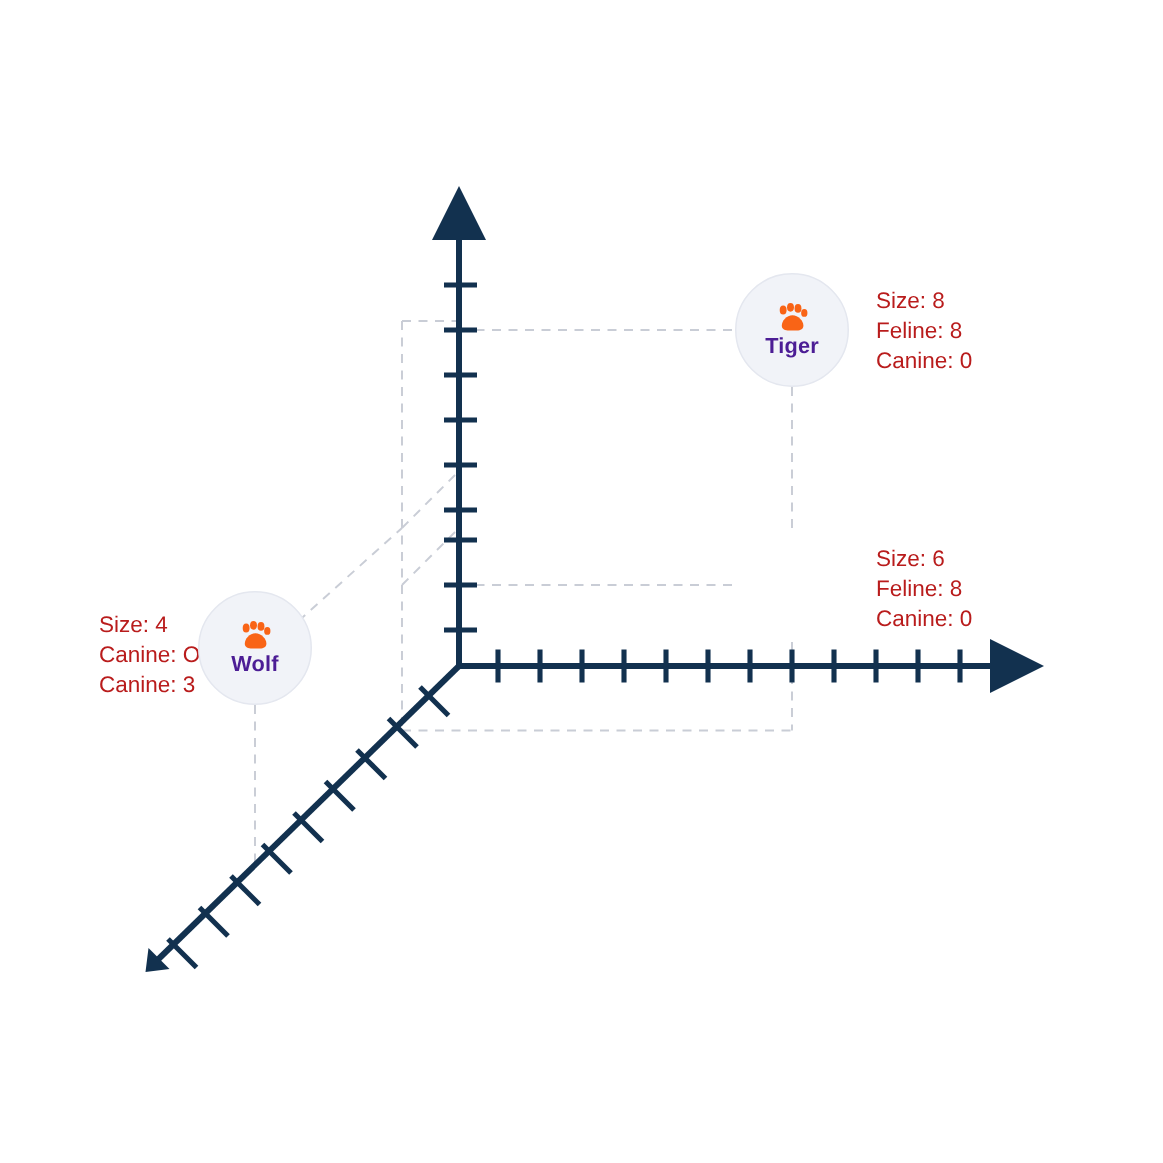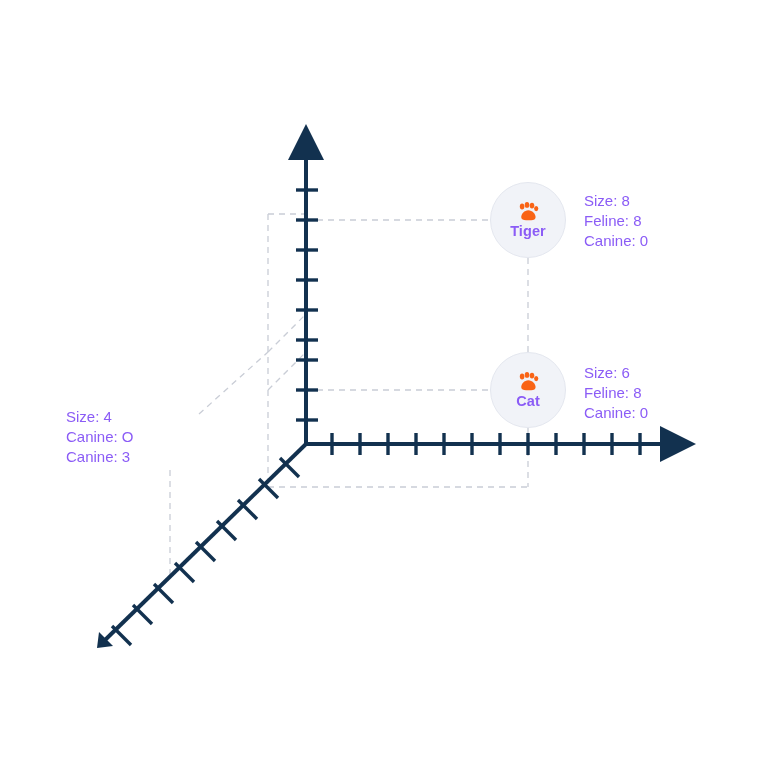--- a/index.html
+++ b/index.html
@@ -45,31 +45,31 @@
     z-index: 5;
   }
   .node-icon {
     display: block;
     line-height: 0;
     margin-bottom: 3px;
   }
   .node-label {
     font-size: 14.5px;
     font-weight: bold;
-    color: #8b5cf6;
+    color: #4c1d95;
     letter-spacing: 0.1px;
     line-height: 1;
   }
 
   
   .attrs {
     position: absolute;
     font-size: 15px;
     line-height: 20.2px;
-    color: #8b5cf6;
+    color: #b91c1c;
     white-space: nowrap;
     z-index: 4;
   }
   .attrs.right { text-align: left; }
   .attrs.left  { text-align: left; margin-left: 24px; }
   .attrs div { white-space: pre; }
 </style>
 </head>
 <body>
 
@@ -172,37 +172,37 @@
       </svg>
     </span>
     <span class="node-label">Tiger</span>
   </div>
   <div class="attrs right" style="left:584px; top:191px;">
     <div>Size: 8</div>
     <div>Feline: 8</div>
     <div>Canine: 0</div>
   </div>
 
-  <div class="node" style="left:528px; top:390px;">
+  <div class="attrs right" style="left:584px; top:363px;">
+    <div>Size: 6</div>
+    <div>Feline: 8</div>
+    <div>Canine: 0</div>
+  </div>
+
+  <div class="node" style="left:170px; top:432px;">
     <span class="node-icon">
       <svg width="22" height="19" viewBox="0 0 22 19">
         <ellipse cx="5.1" cy="4.6" rx="2.3" ry="3.0" fill="#f96416"></ellipse>
         <ellipse cx="10.0" cy="2.9" rx="2.3" ry="2.9" fill="#f96416"></ellipse>
         <ellipse cx="15.0" cy="3.6" rx="2.3" ry="2.9" fill="#f96416"></ellipse>
         <ellipse cx="19.2" cy="6.6" rx="2.1" ry="2.6" fill="#f96416"></ellipse>
         <path d="M11.3 8.2 C7.4 8.2 4.2 12.0 4.2 15.1 C4.2 17.4 6.4 18.3 9.1 18.3 L14.2 18.3 C16.8 18.3 18.6 17.2 18.6 15.1 C18.6 12.0 15.2 8.2 11.3 8.2 Z" fill="#f96416"></path>
       </svg>
     </span>
-    <span class="node-label">Cat</span>
-  </div>
-  <div class="attrs right" style="left:584px; top:363px;">
-    <div>Size: 6</div>
-    <div>Feline: 8</div>
-    <div>Canine: 0</div>
-  </div>
-
+    <span class="node-label">Wolf</span>
+  </div>
   <div class="attrs left" style="left:42px; top:407px;">
     <div>Size: 4</div>
     <div>Canine: O</div>
     <div>Canine: 3</div>
   </div>
 
 </div>
 
 </body></html>

